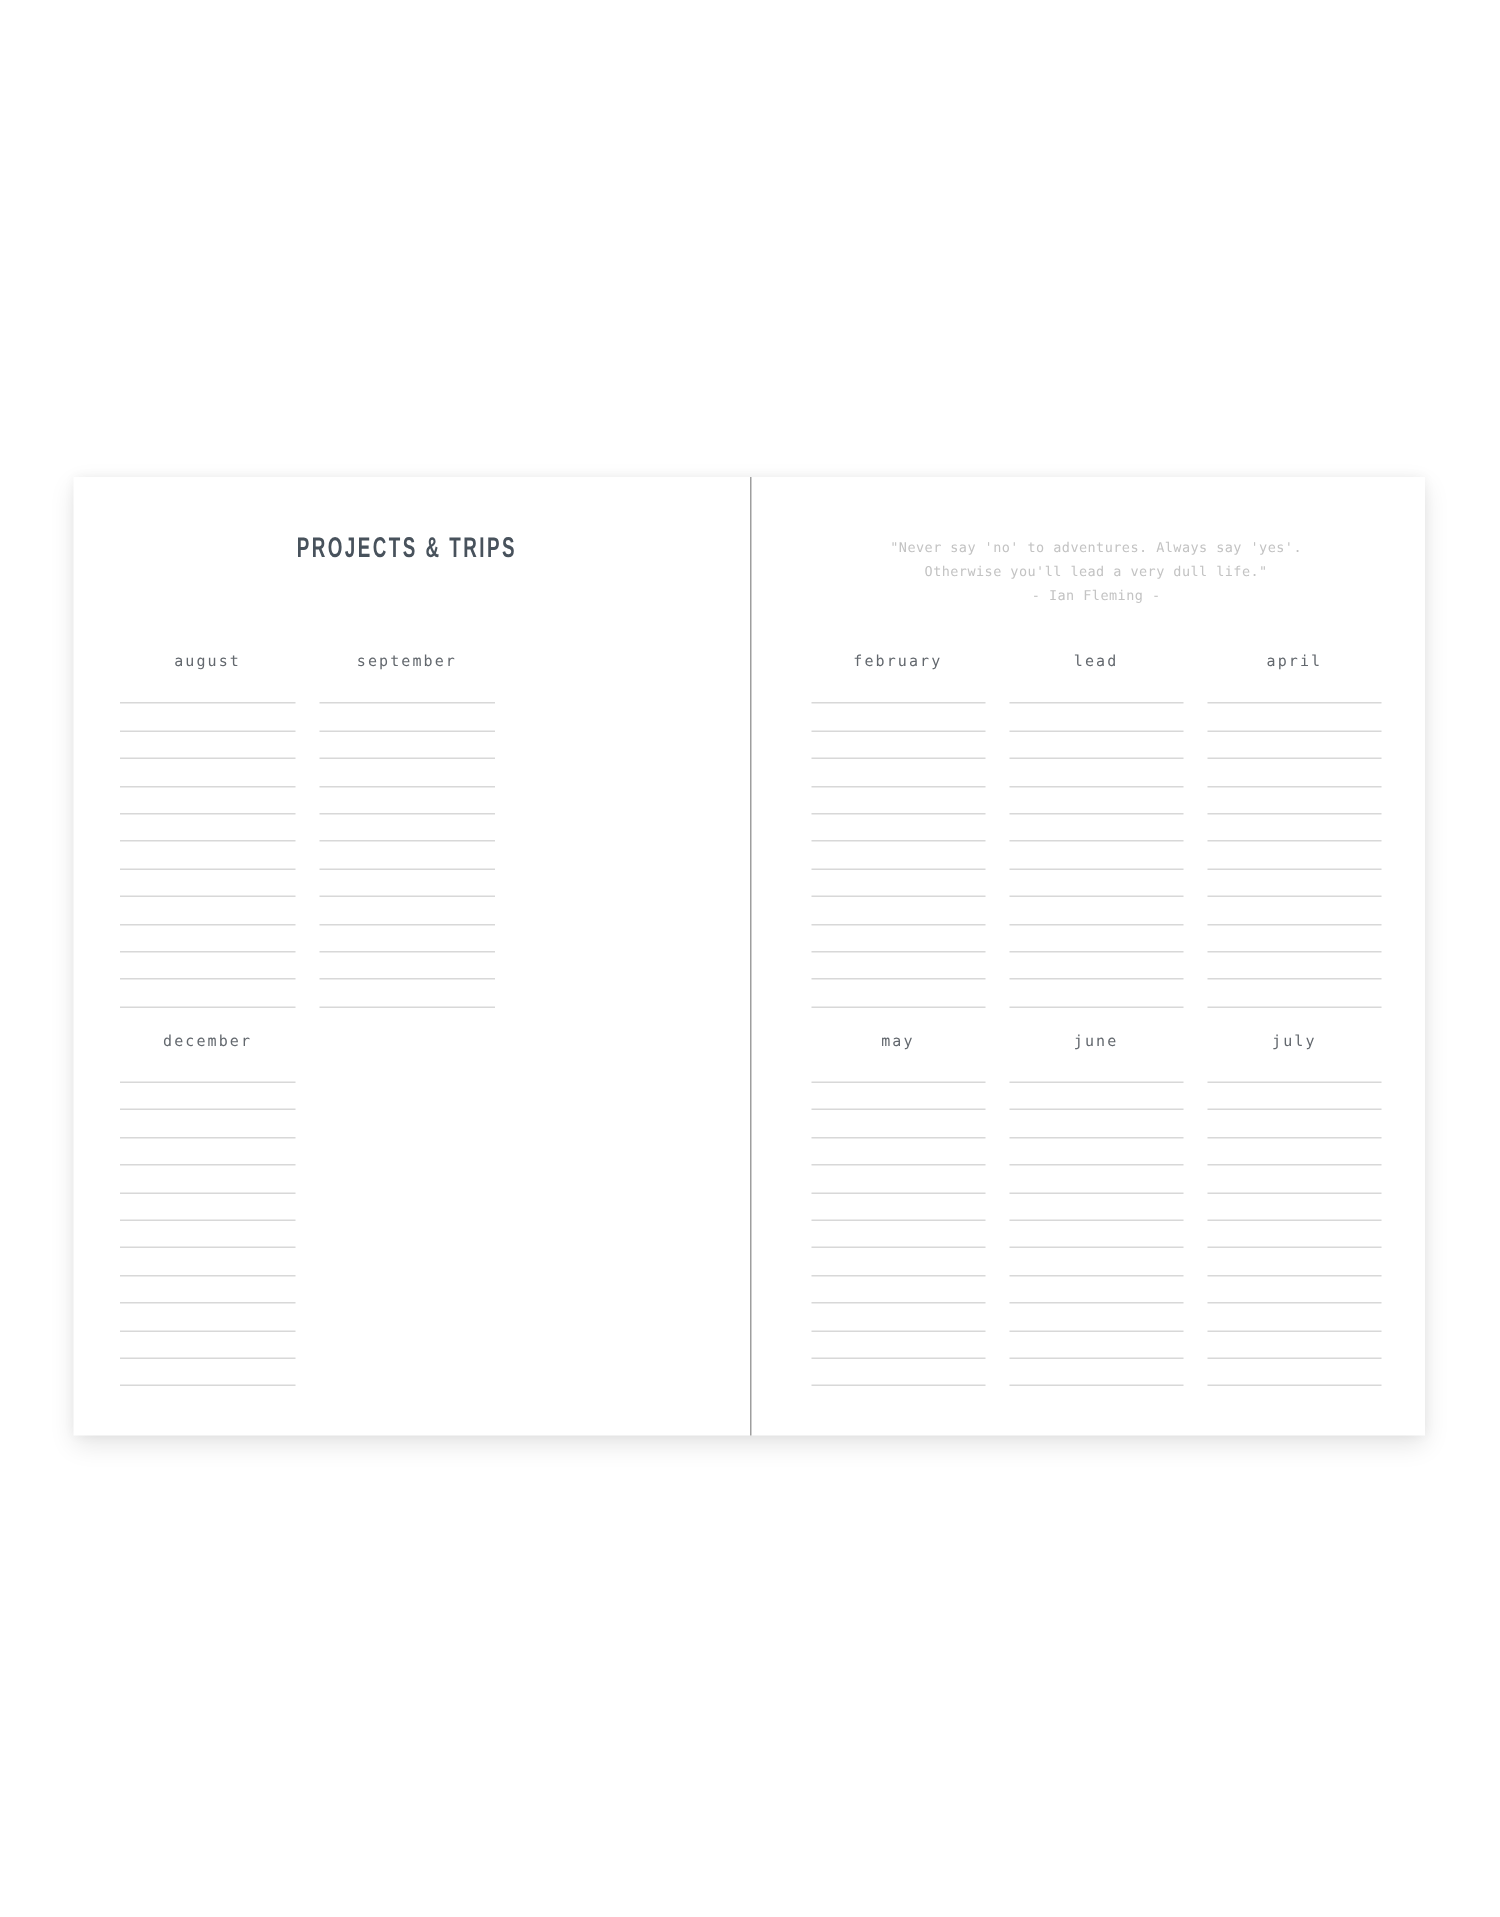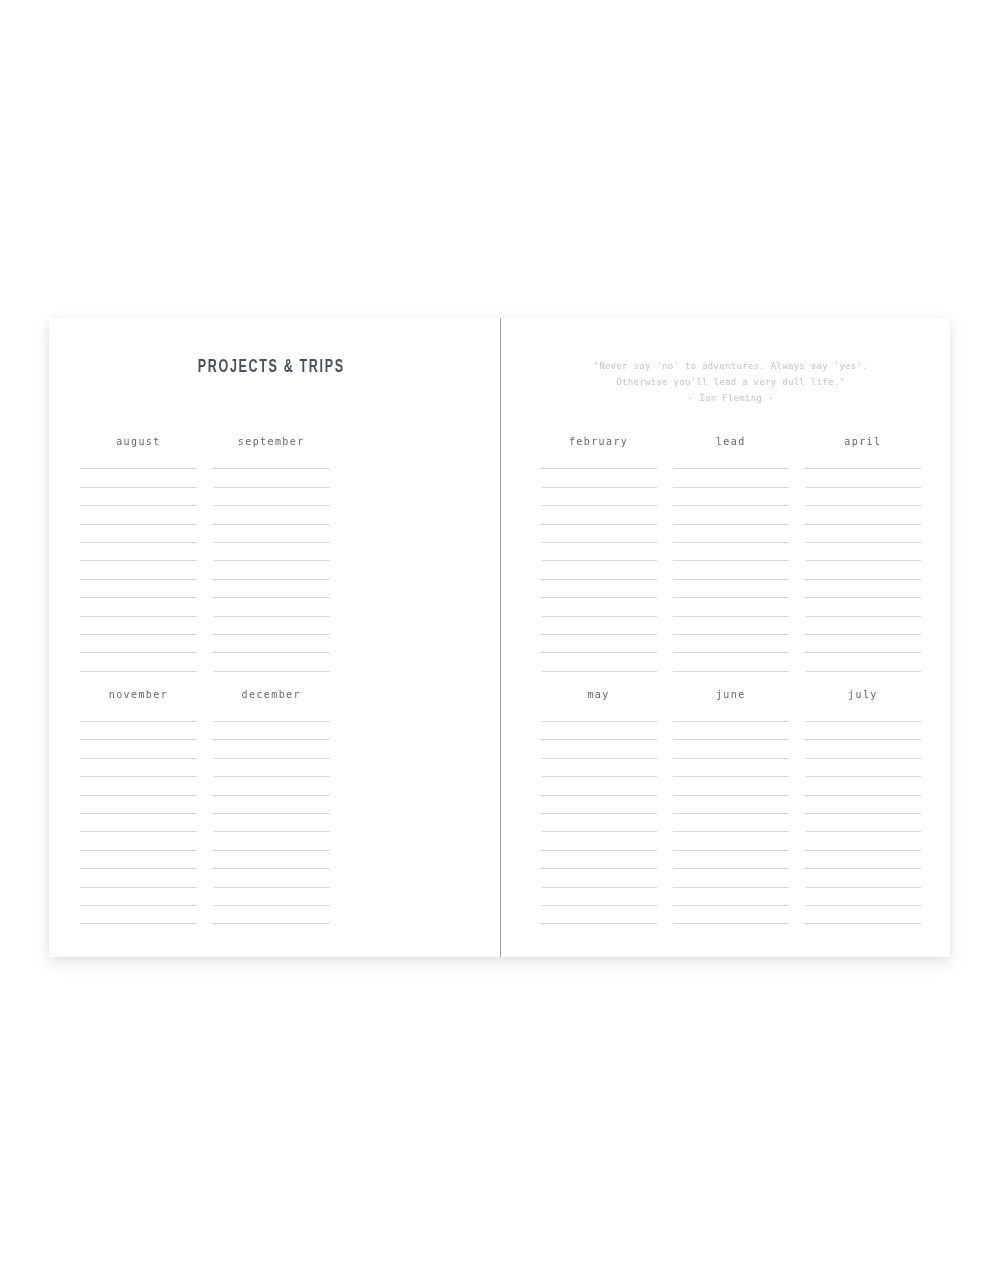--- a/index.html
+++ b/index.html
@@ -123,37 +123,20 @@
                 <div class="line"></div>
                 <div class="line"></div>
                 <div class="line"></div>
                 <div class="line"></div>
                 <div class="line"></div>
               </div>
             </div>
           </div>
           <div class="month-row">
             <div class="month">
-              <div class="month-label">november</div>
-              <div class="lines">
-                <div class="line"></div>
-                <div class="line"></div>
-                <div class="line"></div>
-                <div class="line"></div>
-                <div class="line"></div>
-                <div class="line"></div>
-                <div class="line"></div>
-                <div class="line"></div>
-                <div class="line"></div>
-                <div class="line"></div>
-                <div class="line"></div>
-                <div class="line"></div>
-              </div>
-            </div>
-            <div class="month">
               <div class="month-label">december</div>
               <div class="lines">
                 <div class="line"></div>
                 <div class="line"></div>
                 <div class="line"></div>
                 <div class="line"></div>
                 <div class="line"></div>
                 <div class="line"></div>
                 <div class="line"></div>
                 <div class="line"></div>

